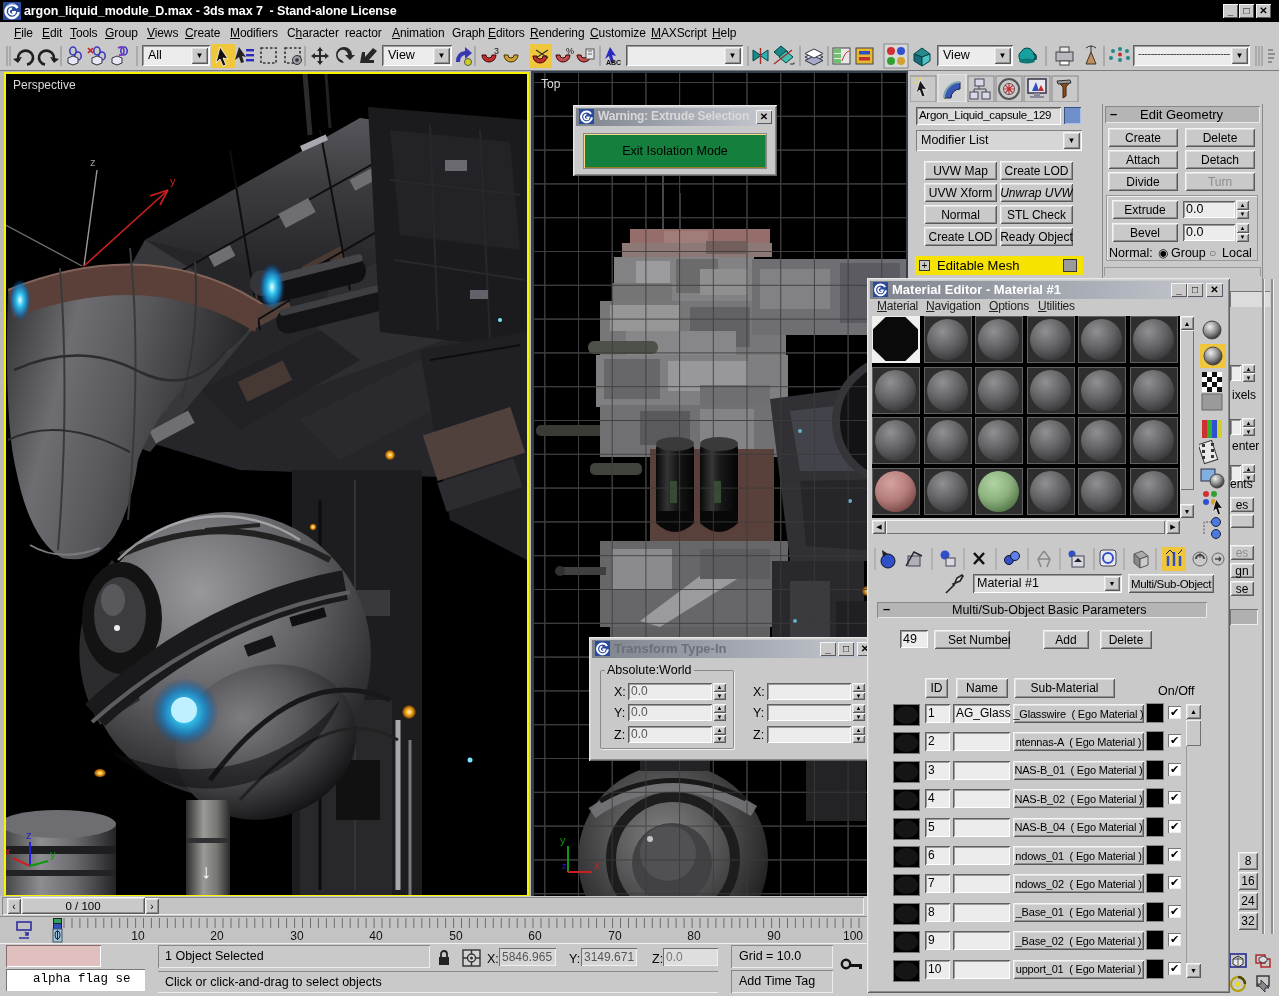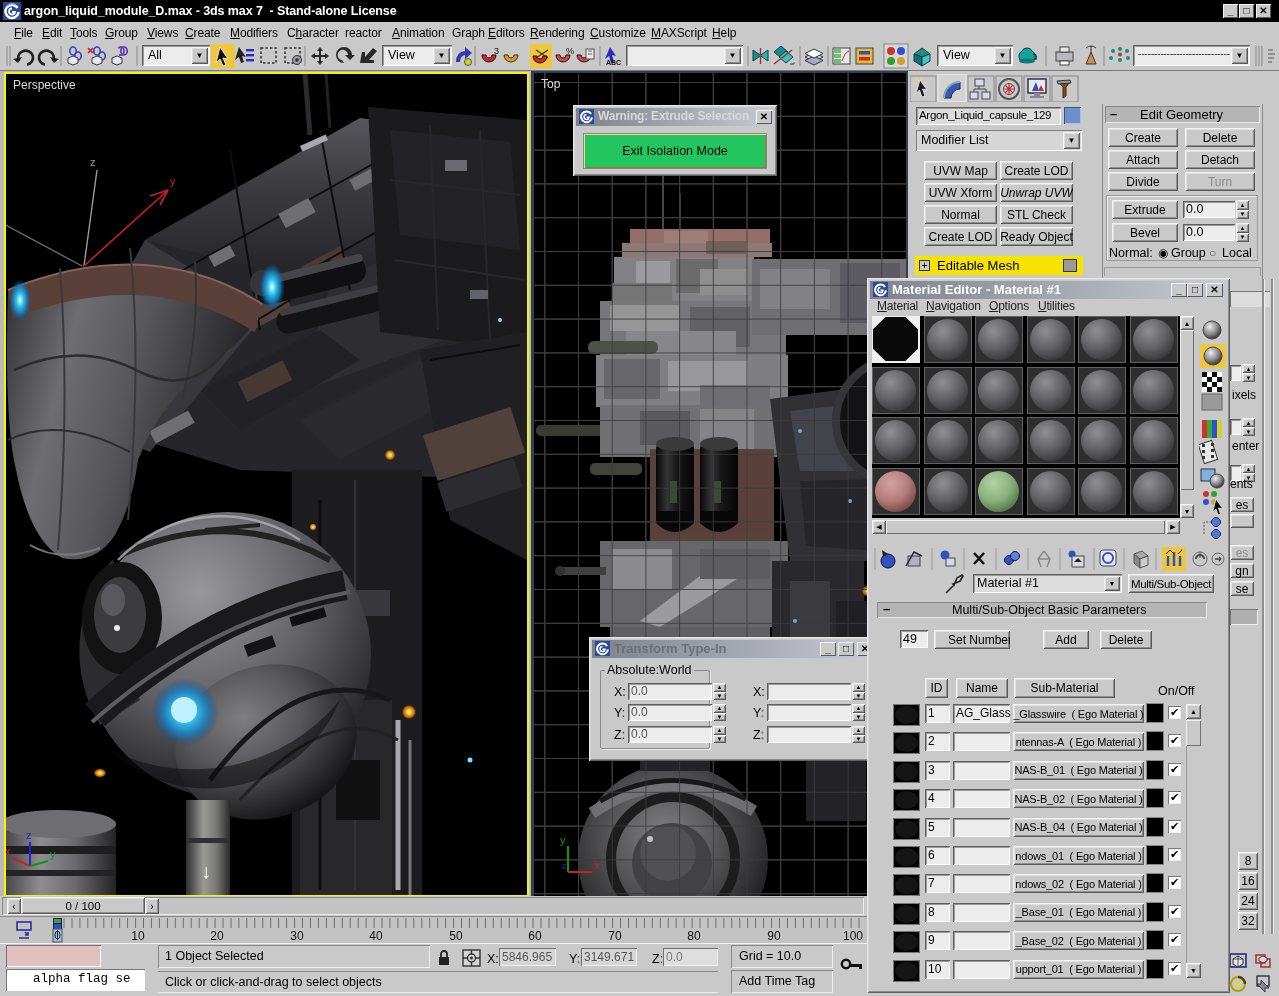--- a/index.html
+++ b/index.html
@@ -746,36 +746,36 @@
   <div class="dlg" style="left:573px;top:105px;width:204px;height:71px;">
     <div class="dtitle">
       <svg class="abs" style="left:3px;top:1px" width="15" height="15" viewBox="0 0 18 18">
           <rect width="18" height="18" fill="#2a4a9e"></rect>
           <path d="M14.5 6 a6.5 6.5 0 1 0 1 4" fill="none" stroke="#fff" stroke-width="2.4"></path>
           <path d="M9 6.5 a3 3 0 1 0 3 3.5 l-3 0" fill="none" stroke="#fff" stroke-width="1.8"></path>
         </svg>
       <span class="dtxt" style="color:#d8d8d8;font-size:12px;letter-spacing:-0.2px;">Warning: Extrude Selection</span>
       <div class="dbtn" style="right:2px;">✕</div>
     </div>
-    <div class="abs" style="left:11px;top:29px;width:182px;height:34px;background:#22c55e;box-shadow:inset 1px 1px 0 #f2dc8a, inset -1px -1px 0 #9a7d20, 0 0 0 1px #888;display:flex;align-items:center;justify-content:center;font-size:12.5px;">Exit Isolation Mode</div>
+    <div class="abs" style="left:11px;top:29px;width:182px;height:34px;background:#15803d;box-shadow:inset 1px 1px 0 #f2dc8a, inset -1px -1px 0 #9a7d20, 0 0 0 1px #888;display:flex;align-items:center;justify-content:center;font-size:12.5px;">Exit Isolation Mode</div>
   </div>
 
   <div class="dlg" style="left:589px;top:637px;width:290px;height:124px;">
     <div class="dtitle">
       <svg class="abs" style="left:3px;top:1px" width="15" height="15" viewBox="0 0 18 18">
           <rect width="18" height="18" fill="#2a4a9e"></rect>
           <path d="M14.5 6 a6.5 6.5 0 1 0 1 4" fill="none" stroke="#fff" stroke-width="2.4"></path>
           <path d="M9 6.5 a3 3 0 1 0 3 3.5 l-3 0" fill="none" stroke="#fff" stroke-width="1.8"></path>
         </svg>
       <span class="dtxt" style="color:#6d7078;">Transform Type-In</span>
       <div class="dbtn" style="right:40px;">_</div>
       <div class="dbtn" style="right:22px;">□</div>
       <div class="dbtn" style="right:3px;">✕</div>
     </div>
-    <fieldset class="abs" style="left:11px;top:26px;width:110px;height:86px;border:1px solid #8a8a8a;box-shadow:1px 1px 0 #eee;border-radius:2px;">
+    <fieldset class="abs" style="left:11px;top:26px;width:134px;height:86px;border:1px solid #8a8a8a;box-shadow:1px 1px 0 #eee;border-radius:2px;">
       <legend style="font-size:12.5px;padding:0 2px;margin-left:4px;">Absolute:World</legend>
     </fieldset>
     <span class="abs" style="left:25px;top:48px;font-size:12.5px;">X:</span>
     <div class="abs sunkenw" style="left:39px;top:46px;width:84px;height:17px;">
         <span class="abs" style="left:3px;top:1px;font-size:12px;color:#555;">0.0</span>
       </div>
     <div class="abs" style="left:124px;top:46px;width:13px;height:17px;">
         <div class="abs btn" style="left:0;top:0;width:13px;height:8.5px;font-size:6px;">▲</div>
         <div class="abs btn" style="left:0;top:8.5px;width:13px;height:8.5px;font-size:6px;">▼</div>
       </div>

